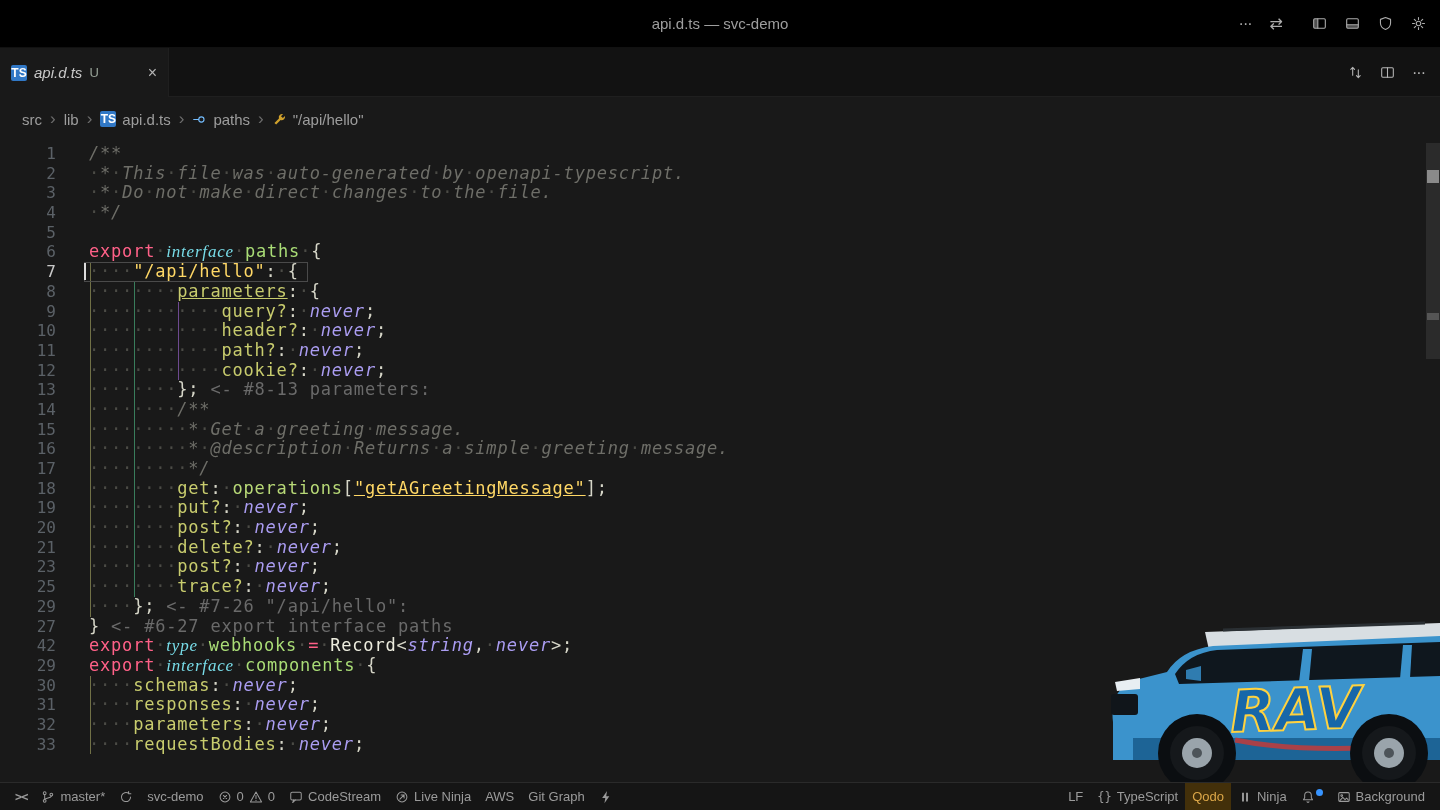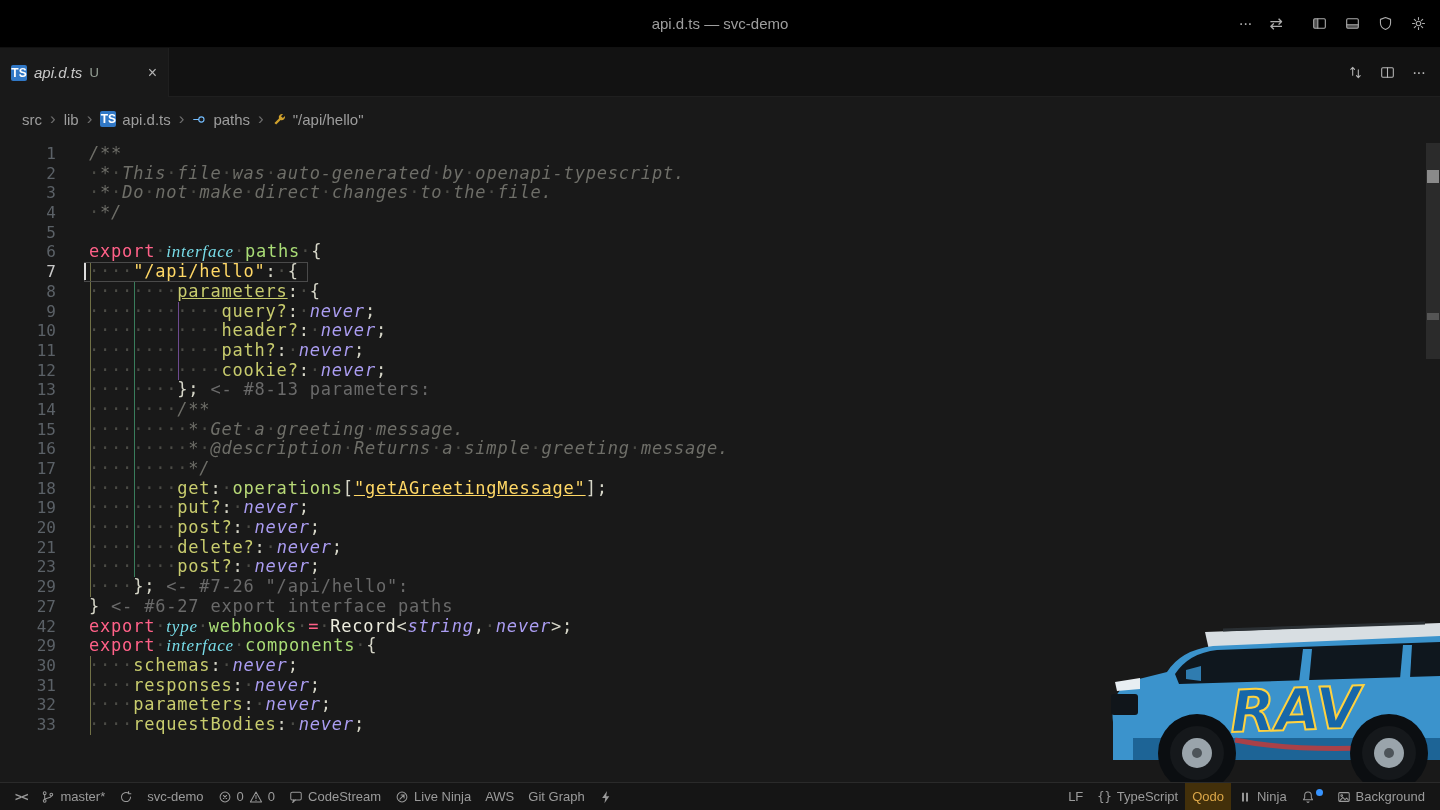--- a/index.html
+++ b/index.html
@@ -287,20 +287,24 @@
       </div>
       <div class="row">
         <div class="ln">21</div>
         <div class="code"><i class="guide" style="left: 0.5px; background: rgb(128, 128, 79);"></i><i class="guide" style="left: 44.66px; background: rgb(63, 143, 104);"></i><span class="tok ws">········</span><span class="tok pr">delete?</span><span class="tok pu">:</span><span class="tok ws">·</span><span class="tok nv">never</span><span class="tok pu">;</span></div>
       </div>
       <div class="row">
         <div class="ln">23</div>
         <div class="code"><i class="guide" style="left: 0.5px; background: rgb(128, 128, 79);"></i><i class="guide" style="left: 44.66px; background: rgb(63, 143, 104);"></i><span class="tok ws">········</span><span class="tok pr">post?</span><span class="tok pu">:</span><span class="tok ws">·</span><span class="tok nv">never</span><span class="tok pu">;</span></div>
       </div>
       <div class="row">
+        <div class="ln">25</div>
+        <div class="code"><i class="guide" style="left: 0.5px; background: rgb(128, 128, 79);"></i><i class="guide" style="left: 44.66px; background: rgb(63, 143, 104);"></i><span class="tok ws">········</span><span class="tok pr">trace?</span><span class="tok pu">:</span><span class="tok ws">·</span><span class="tok nv">never</span><span class="tok pu">;</span></div>
+      </div>
+      <div class="row">
         <div class="ln">29</div>
         <div class="code"><i class="guide" style="left: 0.5px; background: rgb(128, 128, 79);"></i><span class="tok ws">····</span><span class="tok pu">};</span><span class="tok hint"> &lt;- #7-26 "/api/hello":</span></div>
       </div>
       <div class="row">
         <div class="ln">27</div>
         <div class="code"><span class="tok pu">}</span><span class="tok hint"> &lt;- #6-27 export interface paths</span></div>
       </div>
       <div class="row">
         <div class="ln">42</div>
         <div class="code"><span class="tok kw">export</span><span class="tok ws">·</span><span class="tok it">type</span><span class="tok ws">·</span><span class="tok tn">webhooks</span><span class="tok ws">·</span><span class="tok kw">=</span><span class="tok ws">·</span><span class="tok ty">Record</span><span class="tok pu">&lt;</span><span class="tok nv">string</span><span class="tok pu">,</span><span class="tok ws">·</span><span class="tok nv">never</span><span class="tok pu">&gt;;</span></div>

